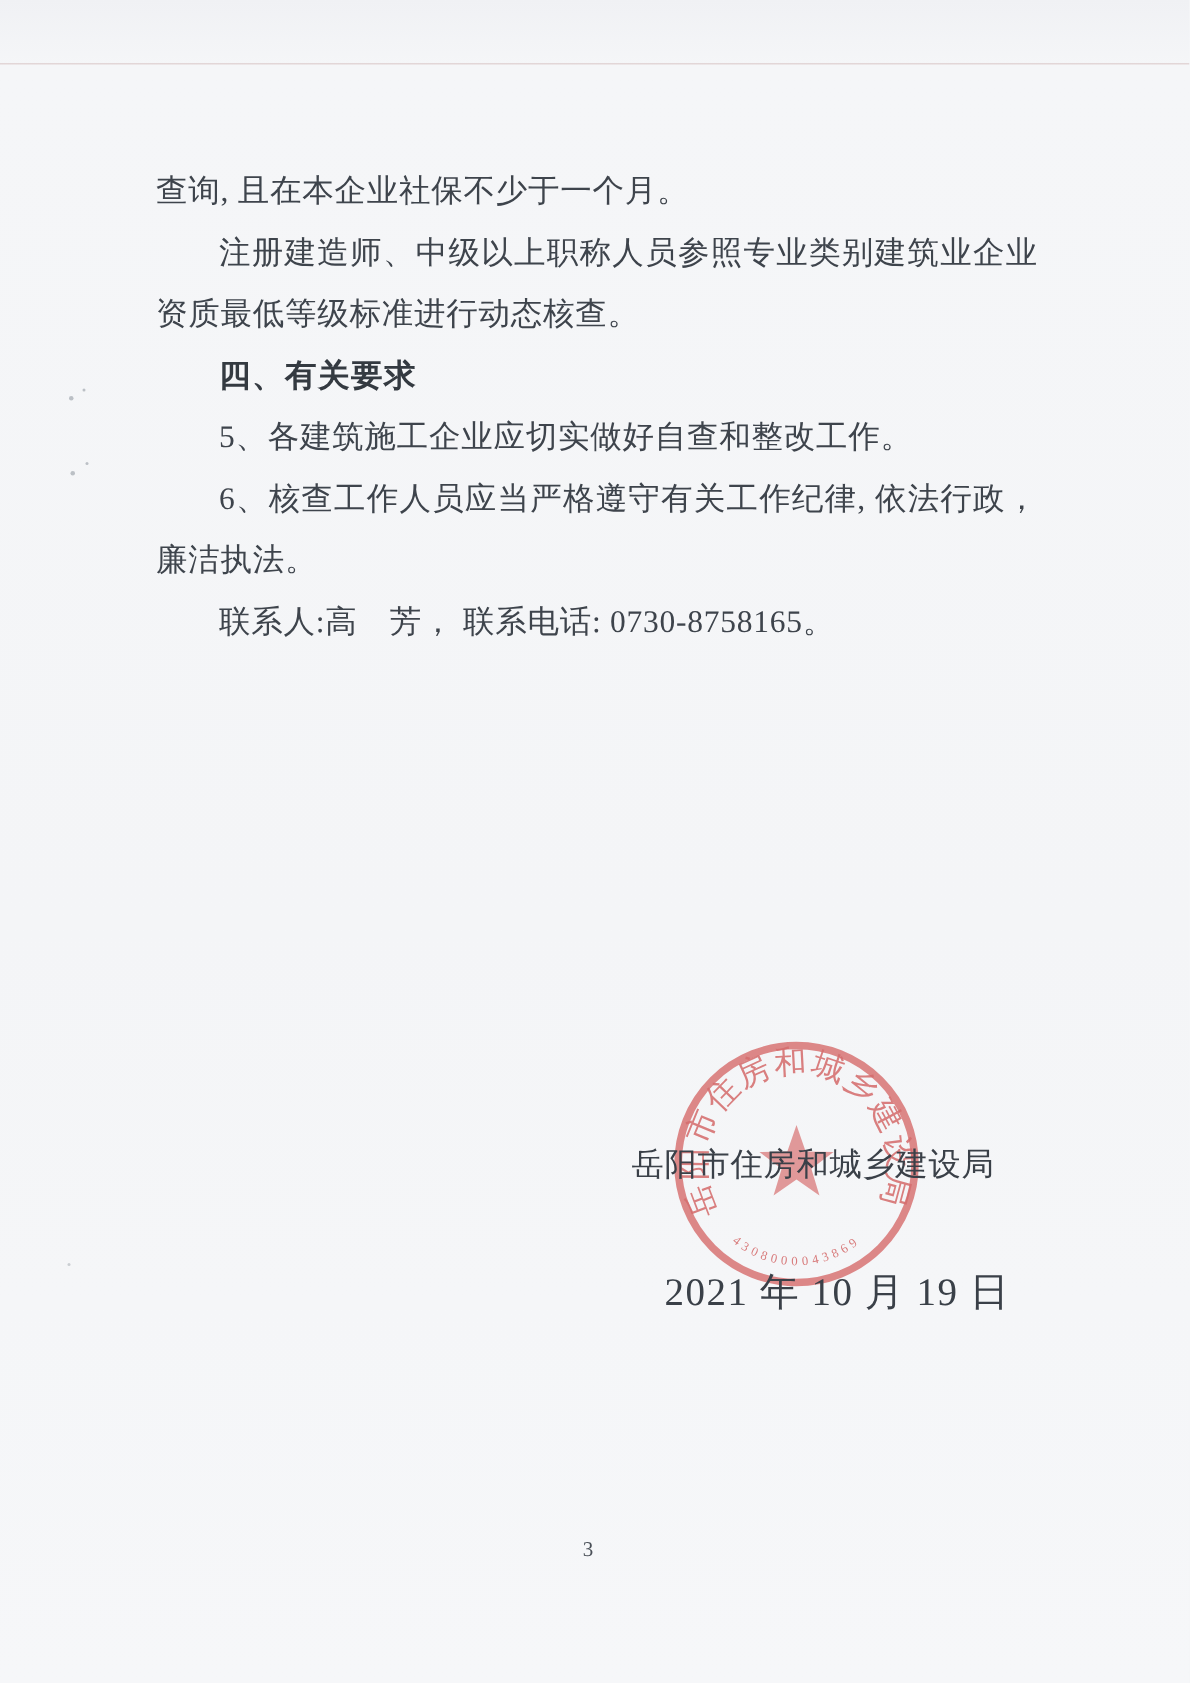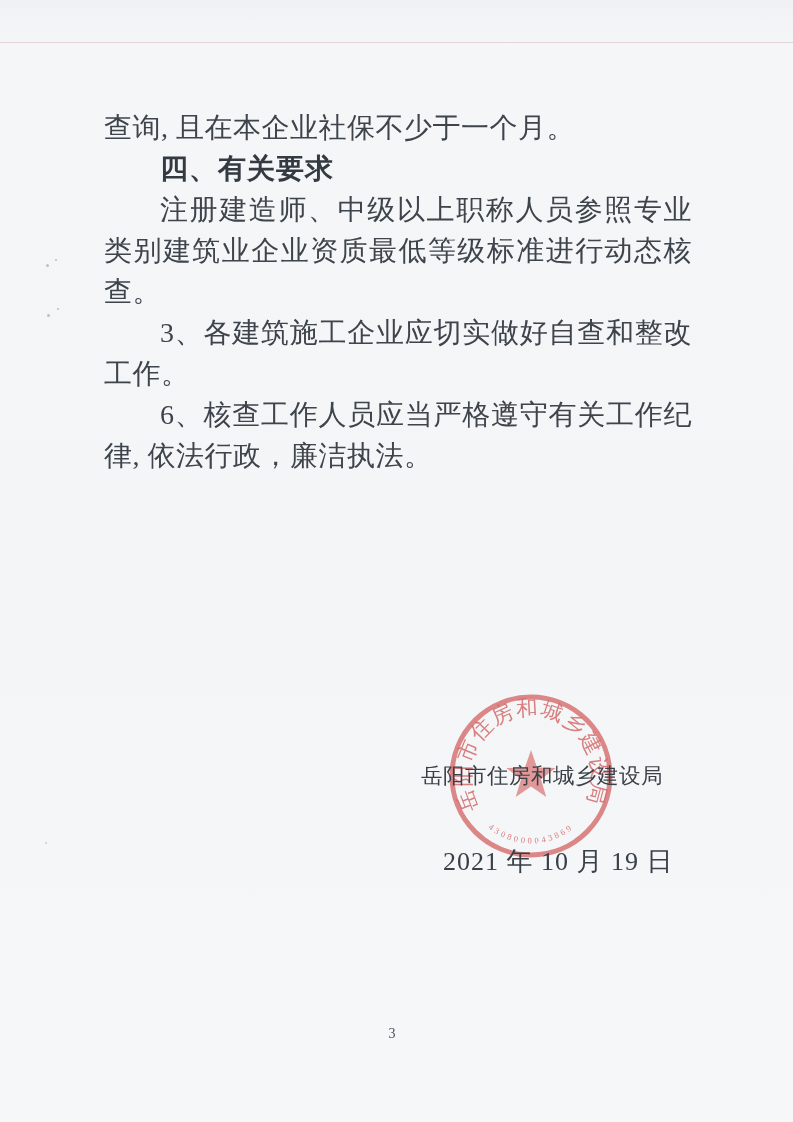--- a/index.html
+++ b/index.html
@@ -18,21 +18,21 @@
   }
   .speck{position:absolute;border-radius:50%;background:#8d939c;opacity:.55;}
   .s1{left:46px;top:264px;width:3px;height:3px;}
   .s2{left:55px;top:259px;width:2px;height:2px;}
   .s3{left:47px;top:314px;width:3px;height:3px;}
   .s4{left:57px;top:308px;width:2px;height:2px;}
   .s5{left:45px;top:842px;width:2px;height:2px;opacity:.4;}
 
   .body-text{
     position:absolute;left:104px;top:107px;width:588px;
-    font-size:28px;line-height:41px;color:#3e444c;
+    font-size:21px;line-height:41px;color:#3e444c;
     text-align:justify;letter-spacing:.5px;
   }
   .para{margin:0;}
   .para.indent{text-indent:2em;}
   .para.bold{font-weight:bold;letter-spacing:1px;color:#343a41;}
 
   .sig-org{
     position:absolute;left:421px;top:761px;z-index:3;
     font-size:21.5px;color:#3a4048;letter-spacing:.5px;white-space:nowrap;
   }
@@ -56,24 +56,25 @@
 
   <div class="scan-top-line"></div>
   <div class="speck s1"></div>
   <div class="speck s2"></div>
   <div class="speck s3"></div>
   <div class="speck s4"></div>
   <div class="speck s5"></div>
 
   <div class="body-text">
       <p class="para">查询, 且在本企业社保不少于一个月。</p>
+      <p class="para indent">注册建造师、中级以上职称人员参照专业类别建筑业企业资质最低等级标准进行动态核查。</p>
       <p class="para indent bold">四、有关要求</p>
-      <p class="para indent">注册建造师、中级以上职称人员参照专业类别建筑业企业资质最低等级标准进行动态核查。</p>
-      <p class="para indent">3、各建筑施工企业应切实做好自查和整改工作。</p>
+      <p class="para indent">5、各建筑施工企业应切实做好自查和整改工作。</p>
       <p class="para indent">6、核查工作人员应当严格遵守有关工作纪律, 依法行政，廉洁执法。</p>
+      <p class="para indent">联系人:高　芳， 联系电话: 0730-8758165。</p>
     </div>
 
   <svg class="seal" width="180" height="180" viewBox="-90 -90 180 180">
     <defs>
       <path id="ringPath" d="M -52 32 A 61 61 0 1 1 52 32" fill="none"></path>
       <path id="numPath" d="M -43 52 A 67.5 67.5 0 0 0 43 52" fill="none"></path>
     </defs>
     <circle cx="0" cy="0" r="79" fill="none" stroke="#d46262" stroke-width="5" stroke-opacity="0.85"></circle>
     <polygon points="0,-26 6.1,-8.4 24.7,-8 9.9,3.2 15.3,21 0,10.4 -15.3,21 -9.9,3.2 -24.7,-8 -6.1,-8.4" fill="#d46262" fill-opacity="0.72"></polygon>
     <text font-size="21.5" fill="#d05b5b" fill-opacity="0.88" letter-spacing="1">

